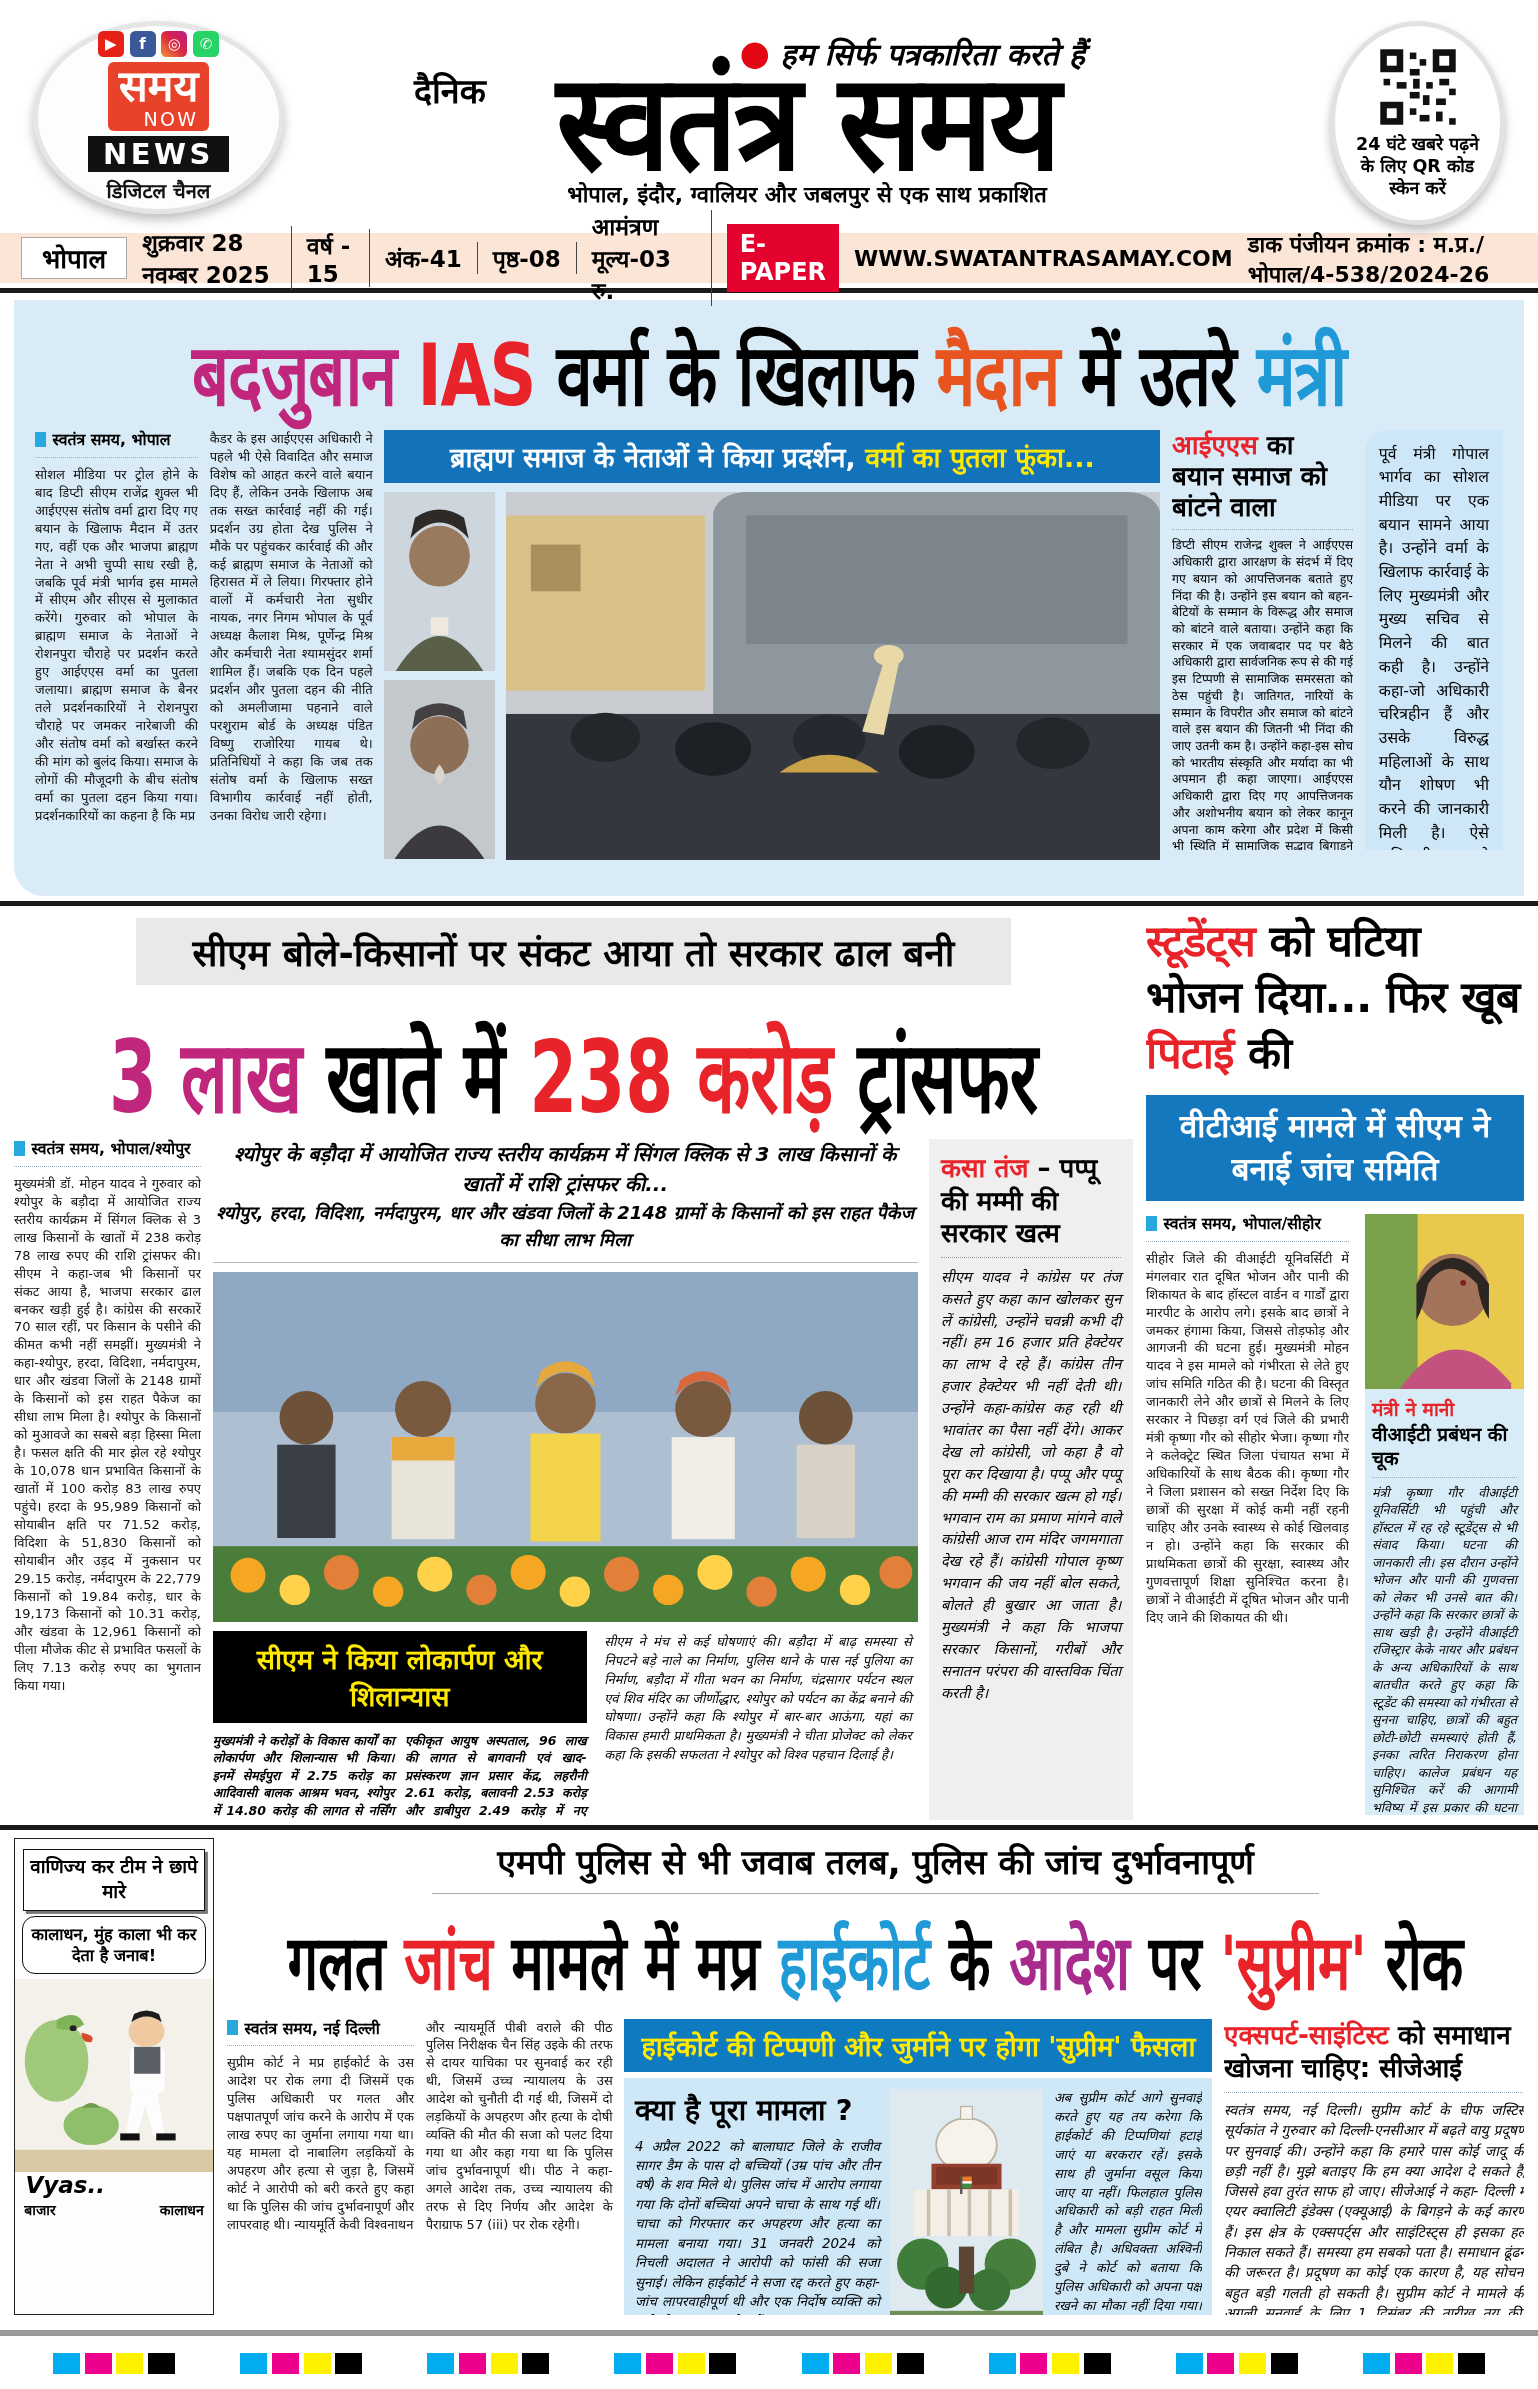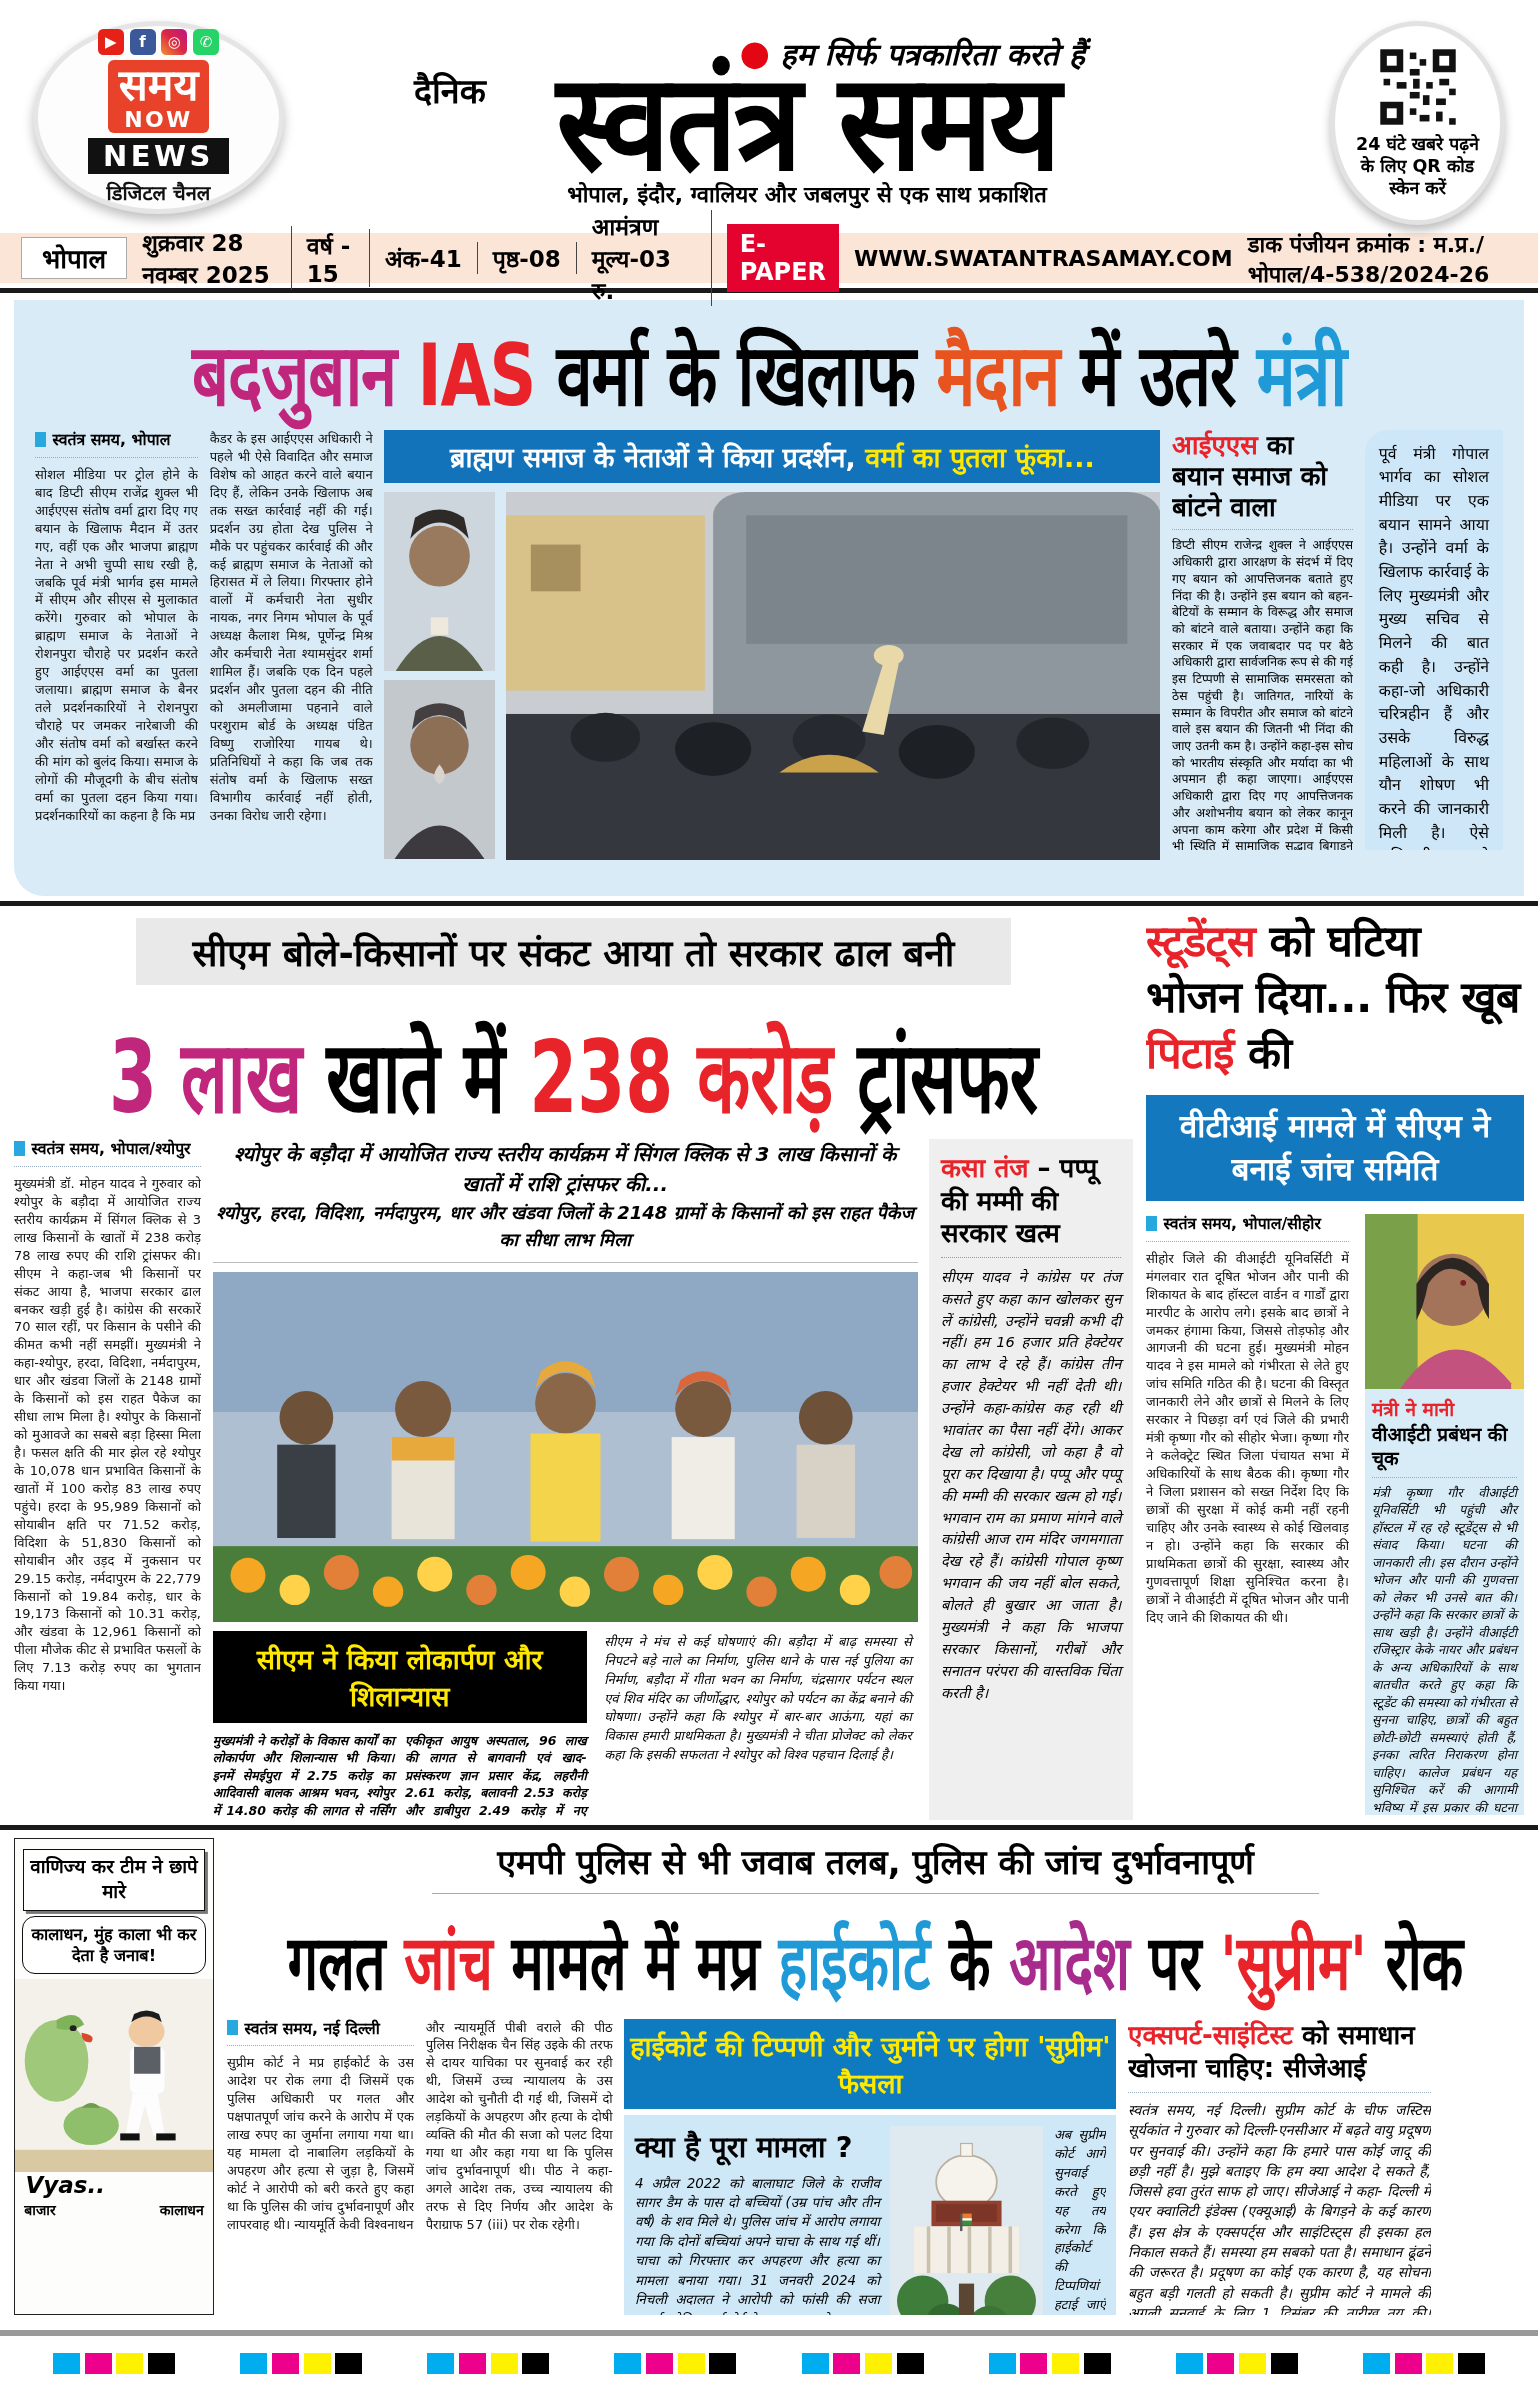--- a/index.html
+++ b/index.html
@@ -11,21 +11,21 @@
   .logo-badge { width:251px; height:193px; border-radius:50%; background:#fdfdfd;
     border:5.8px solid #e5e5e5; box-shadow:0 5.8px 10.5px rgba(0,0,0,.25);
     display:flex; flex-direction:column; align-items:center; justify-content:center; gap:4.7px; flex:none;}
   .social-row { display:flex; gap:5.8px; }
   .sicon { width:26px; height:26px; border-radius:5.3px; color:#fff; font-size:15px; font-weight:bold;
     display:flex; align-items:center; justify-content:center; }
   .si-yt{background:#e62117;} .si-fb{background:#3b5998;}
   .si-ig{background:linear-gradient(45deg,#f09433,#dc2743,#bc1888);} .si-wa{background:#25d366;}
   .logo-red { background:#e8422a; color:#fff; border-radius:5.8px; padding:3.5px 10.5px 1.2px; text-align:center; }
   .logo-red .t1 { font-size:43px; font-weight:900; line-height:1; }
-  .logo-red .t2 { font-size:22px; font-weight:700; letter-spacing:2.3px; display:block; text-align:center; }
+  .logo-red .t2 { font-size:19px; font-weight:400; letter-spacing:2.3px; display:block; text-align:right; }
   .logo-news { background:#111; color:#fff; font-size:29px; font-weight:900; letter-spacing:3.5px; padding:1.2px 15px; }
   .logo-sub { font-size:20px; font-weight:900; color:#111; }
   .mast-center { flex:1; position:relative; text-align:center; }
   .daily { position:absolute; left:130px; top:46px; font-size:34px; font-weight:900; }
   .tagline { position:absolute; right:245px; top:11.7px; font-size:30px; font-weight:900; font-style:italic; }
   .tagline .dot { color:#e30613; font-size:35px; }
   .np-title { font-size:124px; font-weight:900; letter-spacing:-3.5px; line-height:1.0; margin-top:35px;
     transform:scaleY(1.08); transform-origin:top center; white-space:nowrap; }
   .publine { font-size:22px; font-weight:900; margin-top:-2.3px; }
   .qr-badge { width:175px; height:204px; border-radius:50%; background:#fff; flex:none;
@@ -116,21 +116,21 @@
   .bubble { border:1.8px solid #111; border-radius:13px; background:#fff; font-weight:900; font-size:16.3px; line-height:1.3; padding:7px 5.8px; margin:4.7px 7px; text-align:center; }
   .cartoon-art { height:193px; }
   .signature { font-size:23px; font-weight:900; font-style:italic; margin:0 0 2.3px 10.5px; }
   .cart-labels { display:flex; justify-content:space-between; padding:0 9.3px 5.8px; font-size:14px; font-weight:900; }
   .s4-main { flex:1; overflow:hidden; }
   .s4-kicker { text-align:center; font-size:34px; font-weight:900; width:887px; margin:0 auto; padding-bottom:8.2px; border-bottom:1.8px solid #aaa; }
   .s4-headline { text-align:center; font-size:54px; font-weight:900; white-space:nowrap;
     transform:scaleY(1.4); transform-origin:top center; height:111px; margin-top:14px; overflow:hidden; }
   .s4-body { display:flex; gap:11.7px; height:315px; overflow:hidden; }
   .s4-col { width:187px; flex:none; overflow:hidden; }
-  .s4-mid { width:492px; flex:none; }
+  .s4-mid { width:588px; flex:none; }
   .s4-bluebar { background:#0e7ac0; color:#ffe900; font-size:27px; font-weight:900; text-align:center; padding:8.2px 3.5px; }
   .case-box { background:#cfe8f8; display:flex; gap:10.5px; padding:11.7px 10.5px; margin-top:5.8px; height:274px; overflow:hidden; }
   .case-left { width:245px; flex:none; }
   .case-title { font-size:29px; font-weight:900; margin-bottom:8.2px; }
   .case-txt { font-size:13.4px; font-style:italic; line-height:1.45; text-align:justify; }
   .sc-photo { width:153px; flex:none; height:251px; }
   .case-right { flex:1; font-size:13px; font-style:italic; line-height:1.45; text-align:justify; overflow:hidden; }
   .s4-cji { width:303px; flex:none; overflow:hidden; }
   .cji-title { font-size:26px; font-weight:900; line-height:1.3; border-bottom:1.8px dotted #9ab; padding-bottom:5.8px; margin-bottom:7px; }
   .cji-txt { font-size:14px; font-style:italic; line-height:1.45; text-align:justify; }

